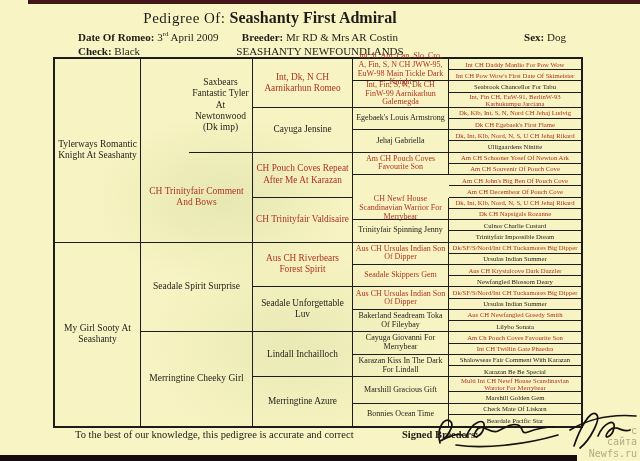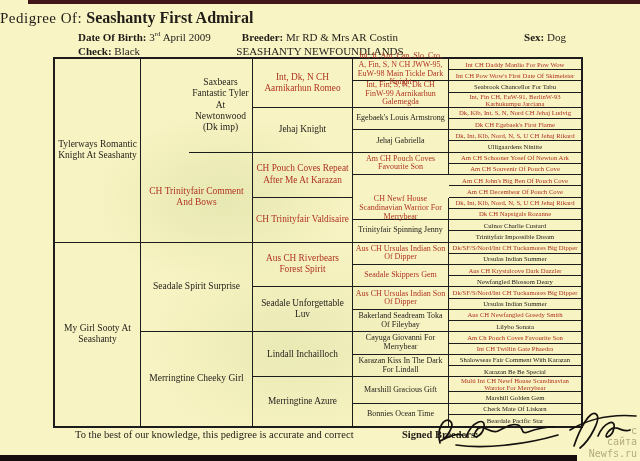--- a/index.html
+++ b/index.html
@@ -9,21 +9,21 @@
     font-family:"Liberation Serif", serif;
     color:#201d19;
   }
   .topbar { position:absolute; top:0; left:28px; right:0; height:4px; background:#43161a; }
   .bottombar { position:absolute; bottom:0; left:0; width:577px; height:6px; background:#160c0e; }
   .watermark {
     position:absolute; right:3px; bottom:2px; text-align:right;
     font-family:"DejaVu Sans Mono", monospace; font-size:10px; line-height:1.15;
     color:#b5ac7f;
   }
-  .title { position:absolute; top:9px; left:0; width:540px; white-space:nowrap; }
+  .title { position:absolute; top:9px; left:0; width:540px; text-align:center; white-space:nowrap; }
   .title .prefix { font-size:15px; letter-spacing:0.5px; }
   .title .name { font-size:16px; font-weight:bold; }
   .meta { position:absolute; top:30px; left:0; width:640px; font-size:11px; line-height:1.3; }
   .meta b { font-weight:bold; }
   .meta .left   { position:absolute; left:78px;  top:0; }
   .meta .center { position:absolute; left:195px; width:250px; text-align:center; top:0; }
   .meta .right  { position:absolute; left:455px; width:180px; text-align:center; top:0; }
   sup { font-size:7px; vertical-align:super; }
 
   .grid {
@@ -63,41 +63,41 @@
 
 <div class="topbar"></div>
 
 <div class="title">
   <span class="prefix">Pedigree Of:</span>
   <span class="name">Seashanty First Admiral</span>
 </div>
 
 <div class="meta">
   <div class="left">
-    <div><b>Date Of Birth: </b><span>3</span><sup>rd</sup><span> April 2009</span></div>
+    <div><b>Date Of Romeo: </b><span>3</span><sup>rd</sup><span> April 2009</span></div>
     <div><b>Check: </b><span>Black</span></div>
   </div>
   <div class="center">
     <div><b>Breeder: </b><span>Mr RD &amp; Mrs AR Costin</span></div>
     <div>SEASHANTY NEWFOUNDLANDS</div>
   </div>
   <div class="right">
     <div><b>Sex: </b><span>Dog</span></div>
   </div>
 </div>
 
 <div class="grid">
     <div class="cell g1 black" style="grid-area: 1 / 1 / span 16;">Tylerways Romantic Knight At Seashanty</div>
     <div class="cell g1 black rlast" style="grid-area: 17 / 1 / span 16;">My Girl Sooty At Seashanty</div>
     <div class="cell g2 black" style="grid-area: 1 / 2 / span 8; margin-left: 48px;">Saxbears Fantastic Tyler At Newtonwood (Dk imp)</div>
     <div class="cell g2 red" style="grid-area: 9 / 2 / span 8;">CH Trinityfair Comment And Bows</div>
     <div class="cell g2 black" style="grid-area: 17 / 2 / span 8;">Seadale Spirit Surprise</div>
     <div class="cell g2 black rlast" style="grid-area: 25 / 2 / span 8;">Merringtine Cheeky Girl</div>
     <div class="cell g3 red" style="grid-area: 1 / 3 / span 4;">Int, Dk, N CH Aarnikarhun Romeo</div>
-    <div class="cell g3 black" style="grid-area: 5 / 3 / span 4;">Jehaj Knight</div>
+    <div class="cell g3 black" style="grid-area: 5 / 3 / span 4;">Cayuga Jensine</div>
     <div class="cell g3 red" style="grid-area: 9 / 3 / span 4;">CH Pouch Coves Repeat After Me At Karazan</div>
     <div class="cell g3 red" style="grid-area: 13 / 3 / span 4;">CH Trinityfair Valdisaire</div>
     <div class="cell g3 red" style="grid-area: 17 / 3 / span 4;">Aus CH Riverbears Forest Spirit</div>
     <div class="cell g3 black" style="grid-area: 21 / 3 / span 4;">Seadale Unforgettable Luv</div>
     <div class="cell g3 black" style="grid-area: 25 / 3 / span 4; text-align: right;">Lindall Inchailloch</div>
     <div class="cell g3 black rlast" style="grid-area: 29 / 3 / span 4;">Merringtine Azure</div>
     <div class="cell g4 red" style="grid-area: 1 / 4 / span 2;">Int, It, Am, Can, Slo, Cro, A, Fin, S, N CH JWW-95, EuW-98 Main Tickle Dark Knight</div>
     <div class="cell g4 red" style="grid-area: 3 / 4 / span 2;">Int, Fin, S, N, Dk CH FinW-99 Aarnikarhun Galemegda</div>
     <div class="cell g4 black" style="grid-area: 5 / 4 / span 2;">Egebaek's Louis Armstrong</div>
     <div class="cell g4 black" style="grid-area: 7 / 4 / span 2;">Jehaj Gabriella</div>

